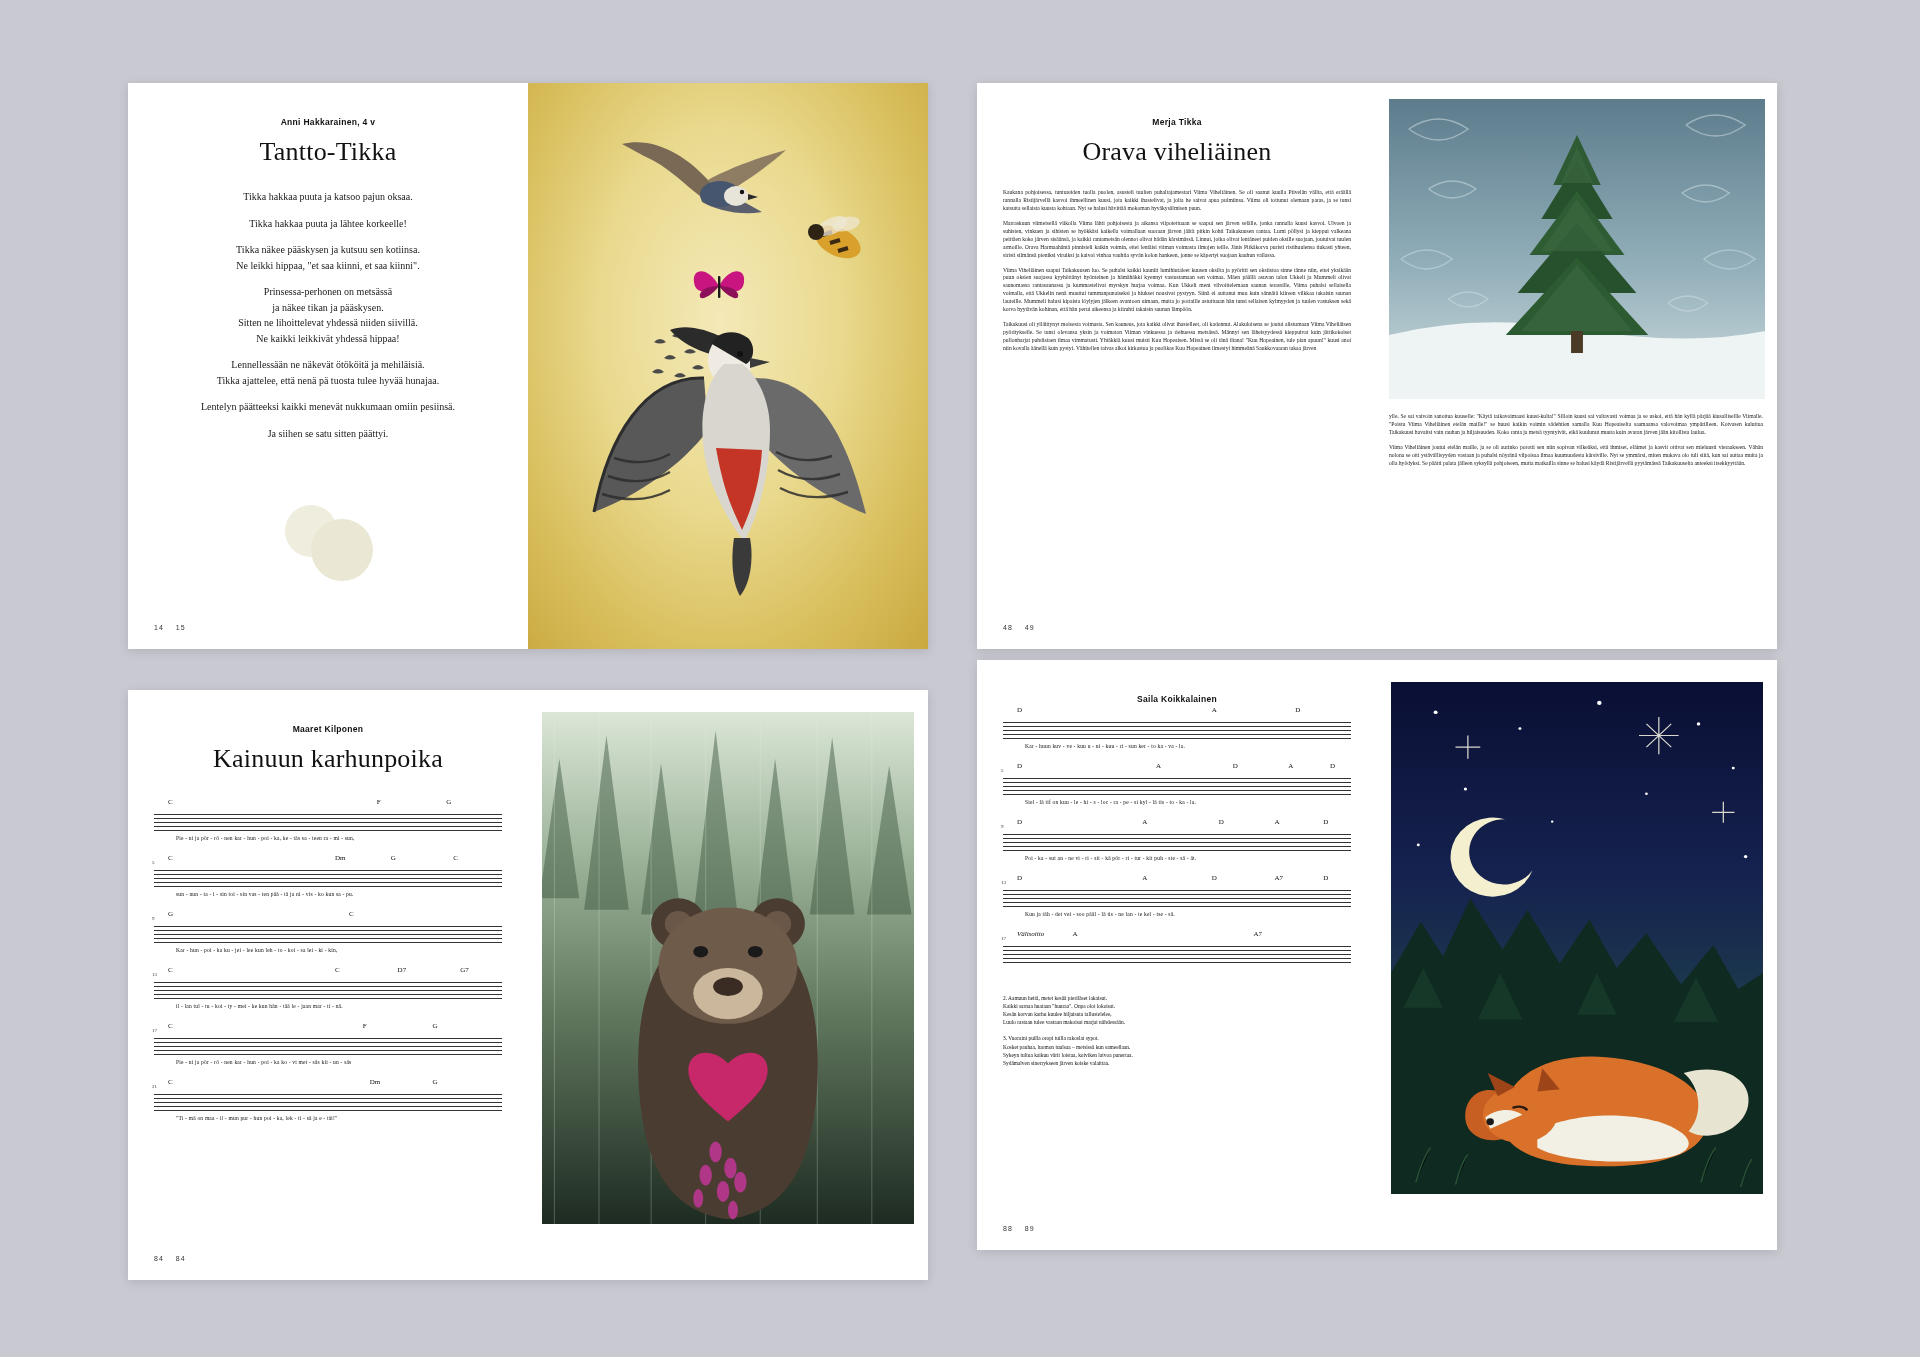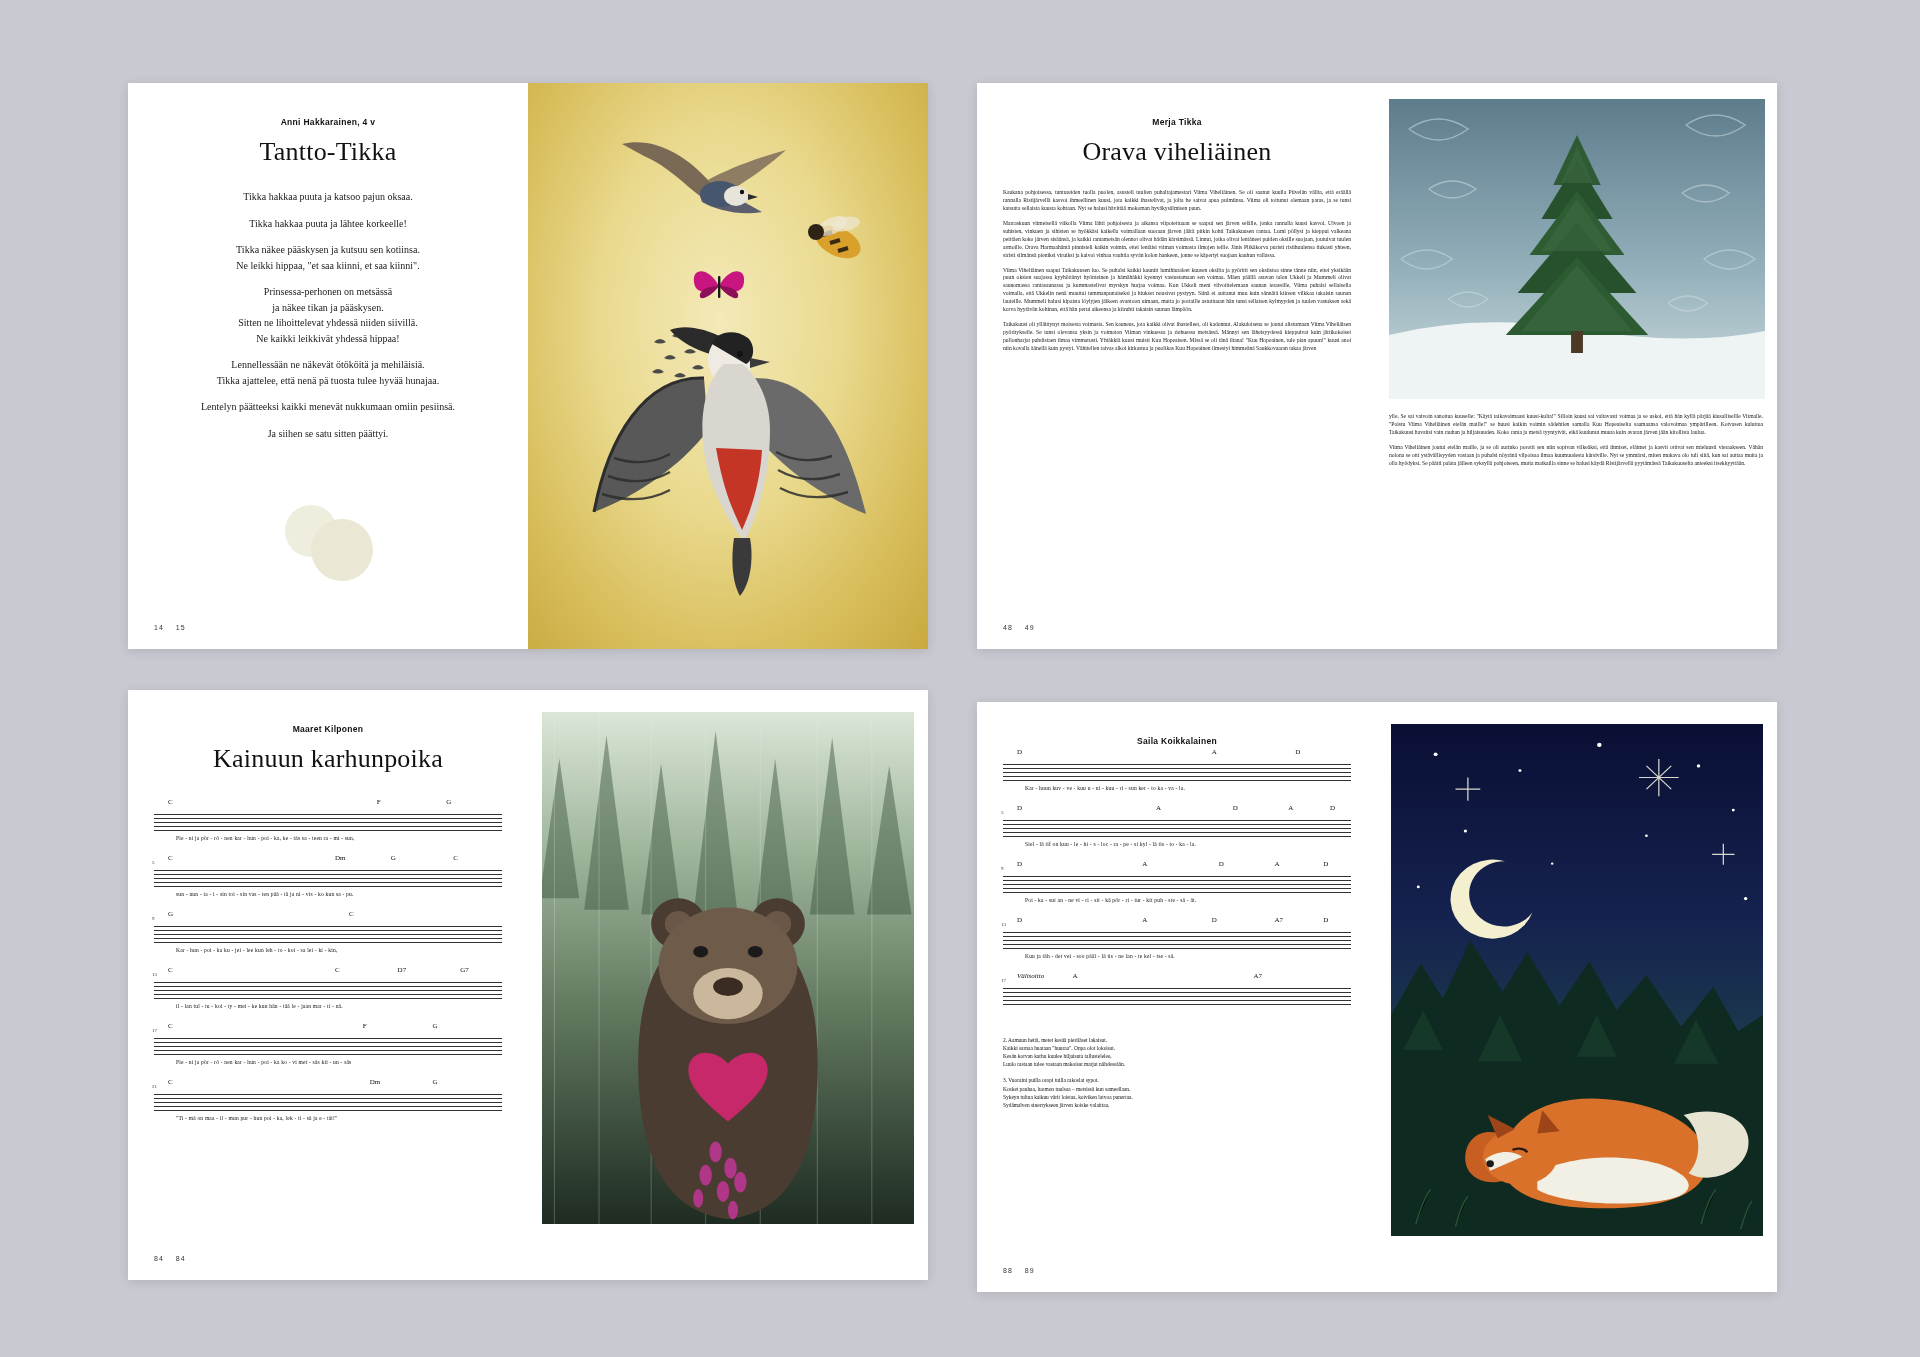--- a/index.html
+++ b/index.html
@@ -22,21 +22,21 @@
   .spread {
     position: absolute;
     background: #ffffff;
     box-shadow: 0 2px 10px rgba(0,0,0,0.12);
     display: flex;
     overflow: hidden;
   }
   #spread-1 { left: 128px;  top: 83px;  width: 800px; height: 566px; }
   #spread-2 { left: 977px;  top: 83px;  width: 800px; height: 566px; }
   #spread-3 { left: 128px;  top: 690px; width: 800px; height: 590px; }
-  #spread-4 { left: 977px;  top: 702px; width: 800px; height: 590px; }
+  #spread-4 { left: 977px;  top: 660px; width: 800px; height: 590px; }
 
   .page-left, .page-right {
     position: relative;
     height: 100%;
     box-sizing: border-box;
   }
   .page-left  { width: 50%; padding: 20px 26px; }
   .page-right { width: 50%; }
 
   .author {

